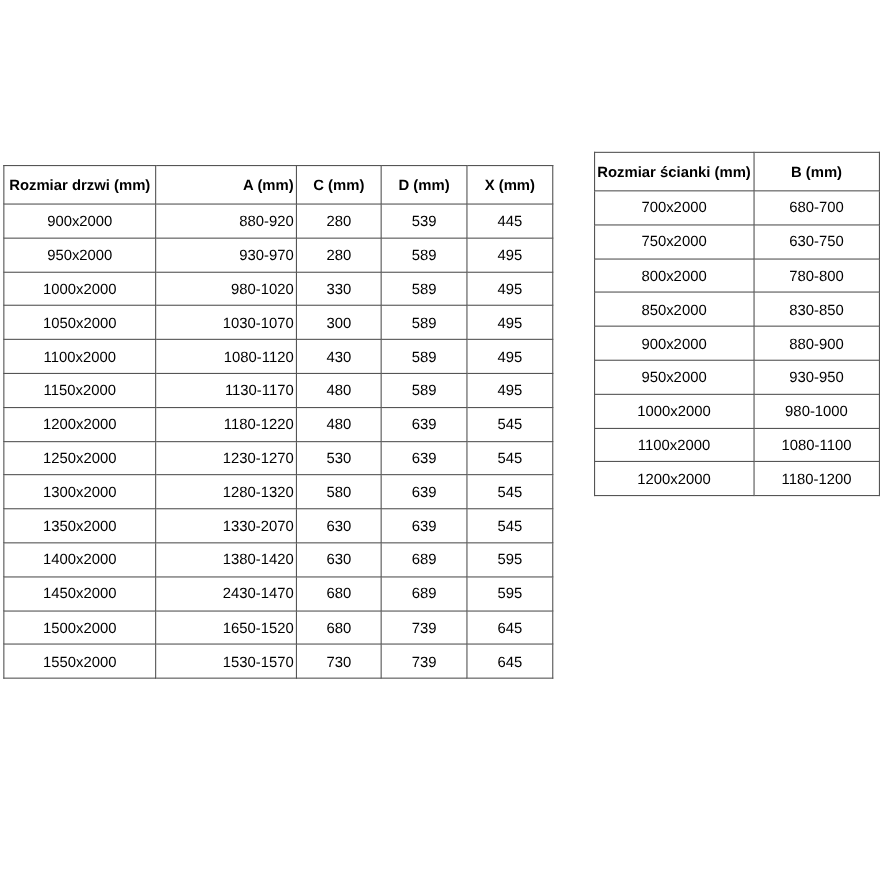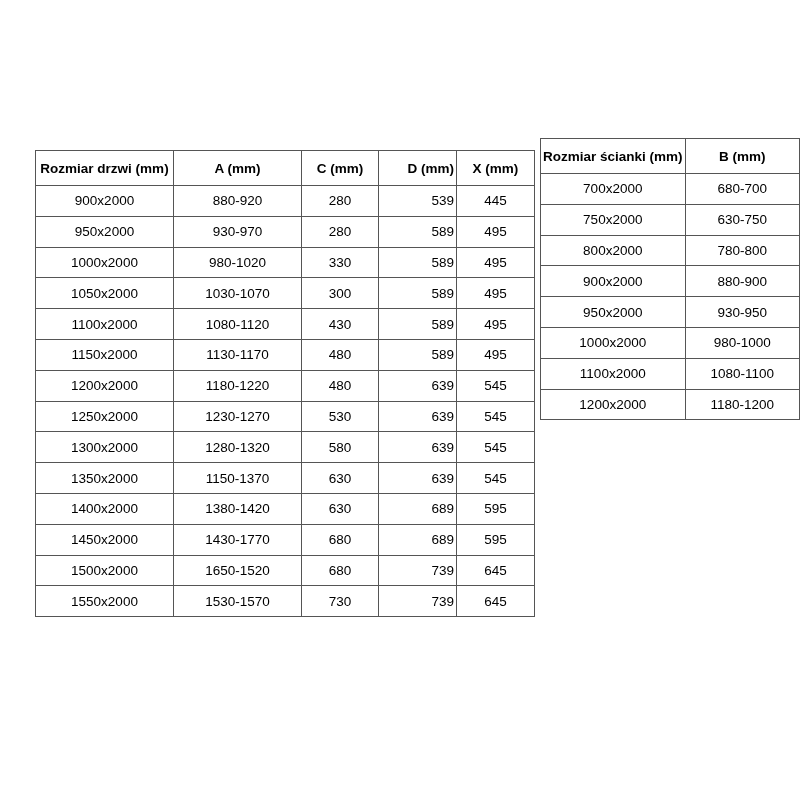--- a/index.html
+++ b/index.html
@@ -36,25 +36,25 @@
   }
   table.dim-table th {
     font-weight: bold;
     height: 34px;
   }
   table.dim-table td {
     font-weight: normal;
     height: 29.8px;
   }
   
-  table.doors { left: 3px; top: 150px; margin-left: 32px; }
+  table.doors { left: 3px; top: 150px; }
   table.doors th:nth-child(1), table.doors td:nth-child(1) { width: 133px; }
-  table.doors th:nth-child(2), table.doors td:nth-child(2) { width: 123px; }
+  table.doors th:nth-child(2), table.doors td:nth-child(2) { width: 123px; text-align: right; }
   table.doors th:nth-child(3), table.doors td:nth-child(3) { width: 72px; }
-  table.doors th:nth-child(4), table.doors td:nth-child(4) { width: 73px; text-align: right; }
+  table.doors th:nth-child(4), table.doors td:nth-child(4) { width: 73px; }
   table.doors th:nth-child(5), table.doors td:nth-child(5) { width: 73px; }
   
   table.walls { left: 540px; top: 138px; }
   table.walls th:nth-child(1), table.walls td:nth-child(1) { width: 137px; }
   table.walls th:nth-child(2), table.walls td:nth-child(2) { width: 119px; }
 </style>
 </head>
 <body>
 
 <div class="canvas">
@@ -128,35 +128,35 @@
         </tr>
         <tr>
           <td>1300x2000</td>
           <td>1280-1320</td>
           <td>580</td>
           <td>639</td>
           <td>545</td>
         </tr>
         <tr>
           <td>1350x2000</td>
-          <td>1150-1370</td>
+          <td>1330-2070</td>
           <td>630</td>
           <td>639</td>
           <td>545</td>
         </tr>
         <tr>
           <td>1400x2000</td>
           <td>1380-1420</td>
           <td>630</td>
           <td>689</td>
           <td>595</td>
         </tr>
         <tr>
           <td>1450x2000</td>
-          <td>1430-1770</td>
+          <td>2430-1470</td>
           <td>680</td>
           <td>689</td>
           <td>595</td>
         </tr>
         <tr>
           <td>1500x2000</td>
           <td>1650-1520</td>
           <td>680</td>
           <td>739</td>
           <td>645</td>
@@ -185,20 +185,24 @@
         </tr>
         <tr>
           <td>750x2000</td>
           <td>630-750</td>
         </tr>
         <tr>
           <td>800x2000</td>
           <td>780-800</td>
         </tr>
         <tr>
+          <td>850x2000</td>
+          <td>830-850</td>
+        </tr>
+        <tr>
           <td>900x2000</td>
           <td>880-900</td>
         </tr>
         <tr>
           <td>950x2000</td>
           <td>930-950</td>
         </tr>
         <tr>
           <td>1000x2000</td>
           <td>980-1000</td>

